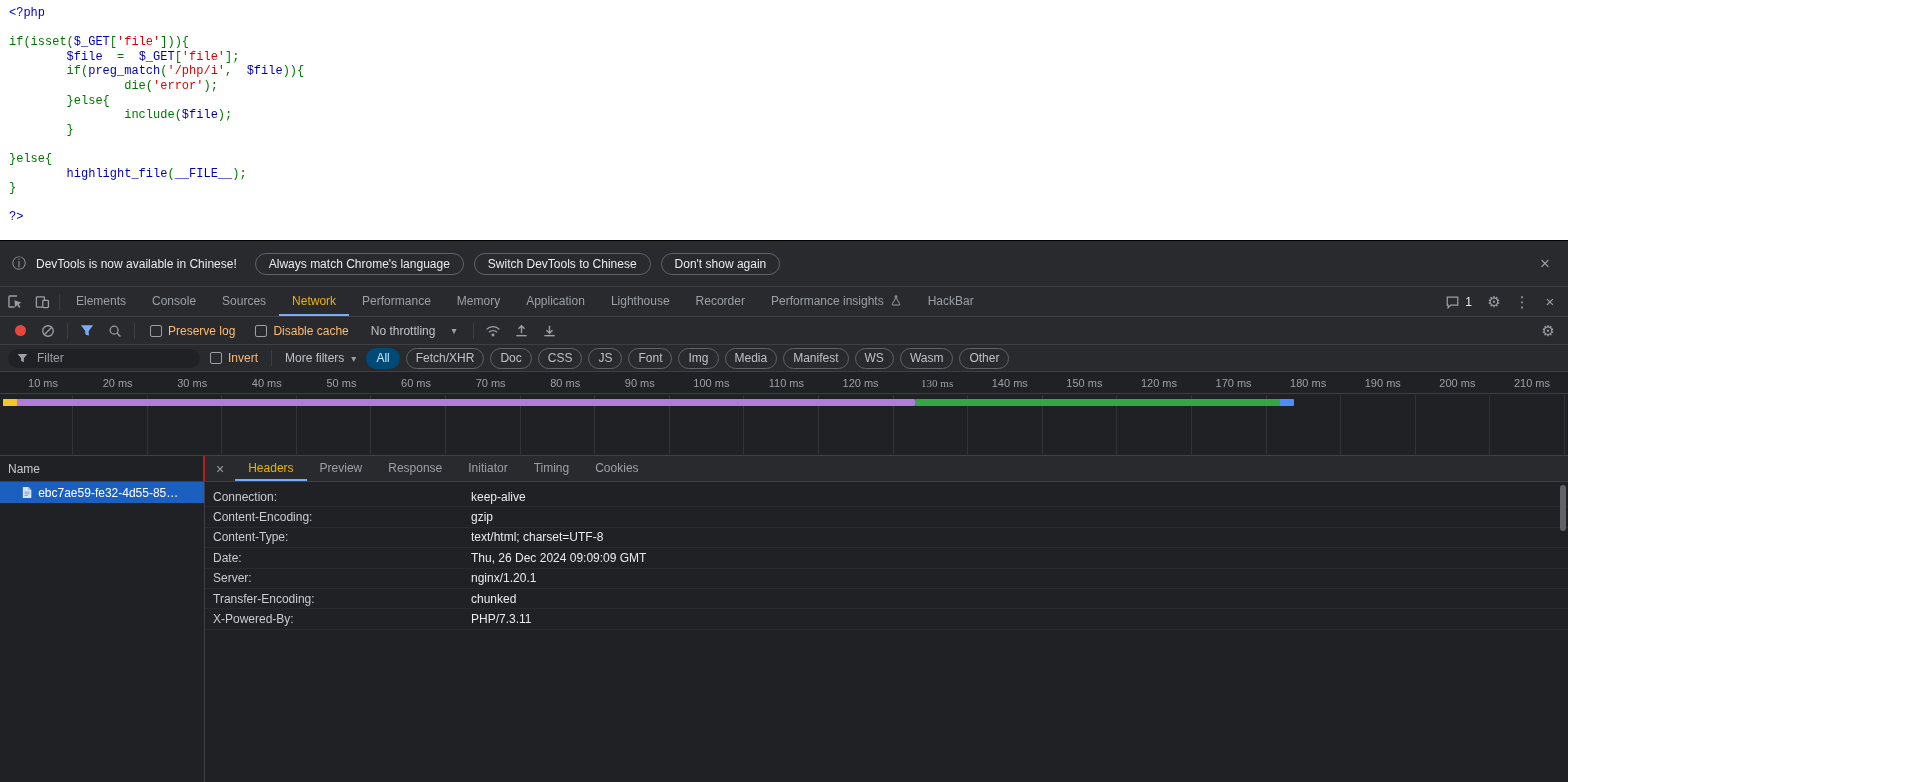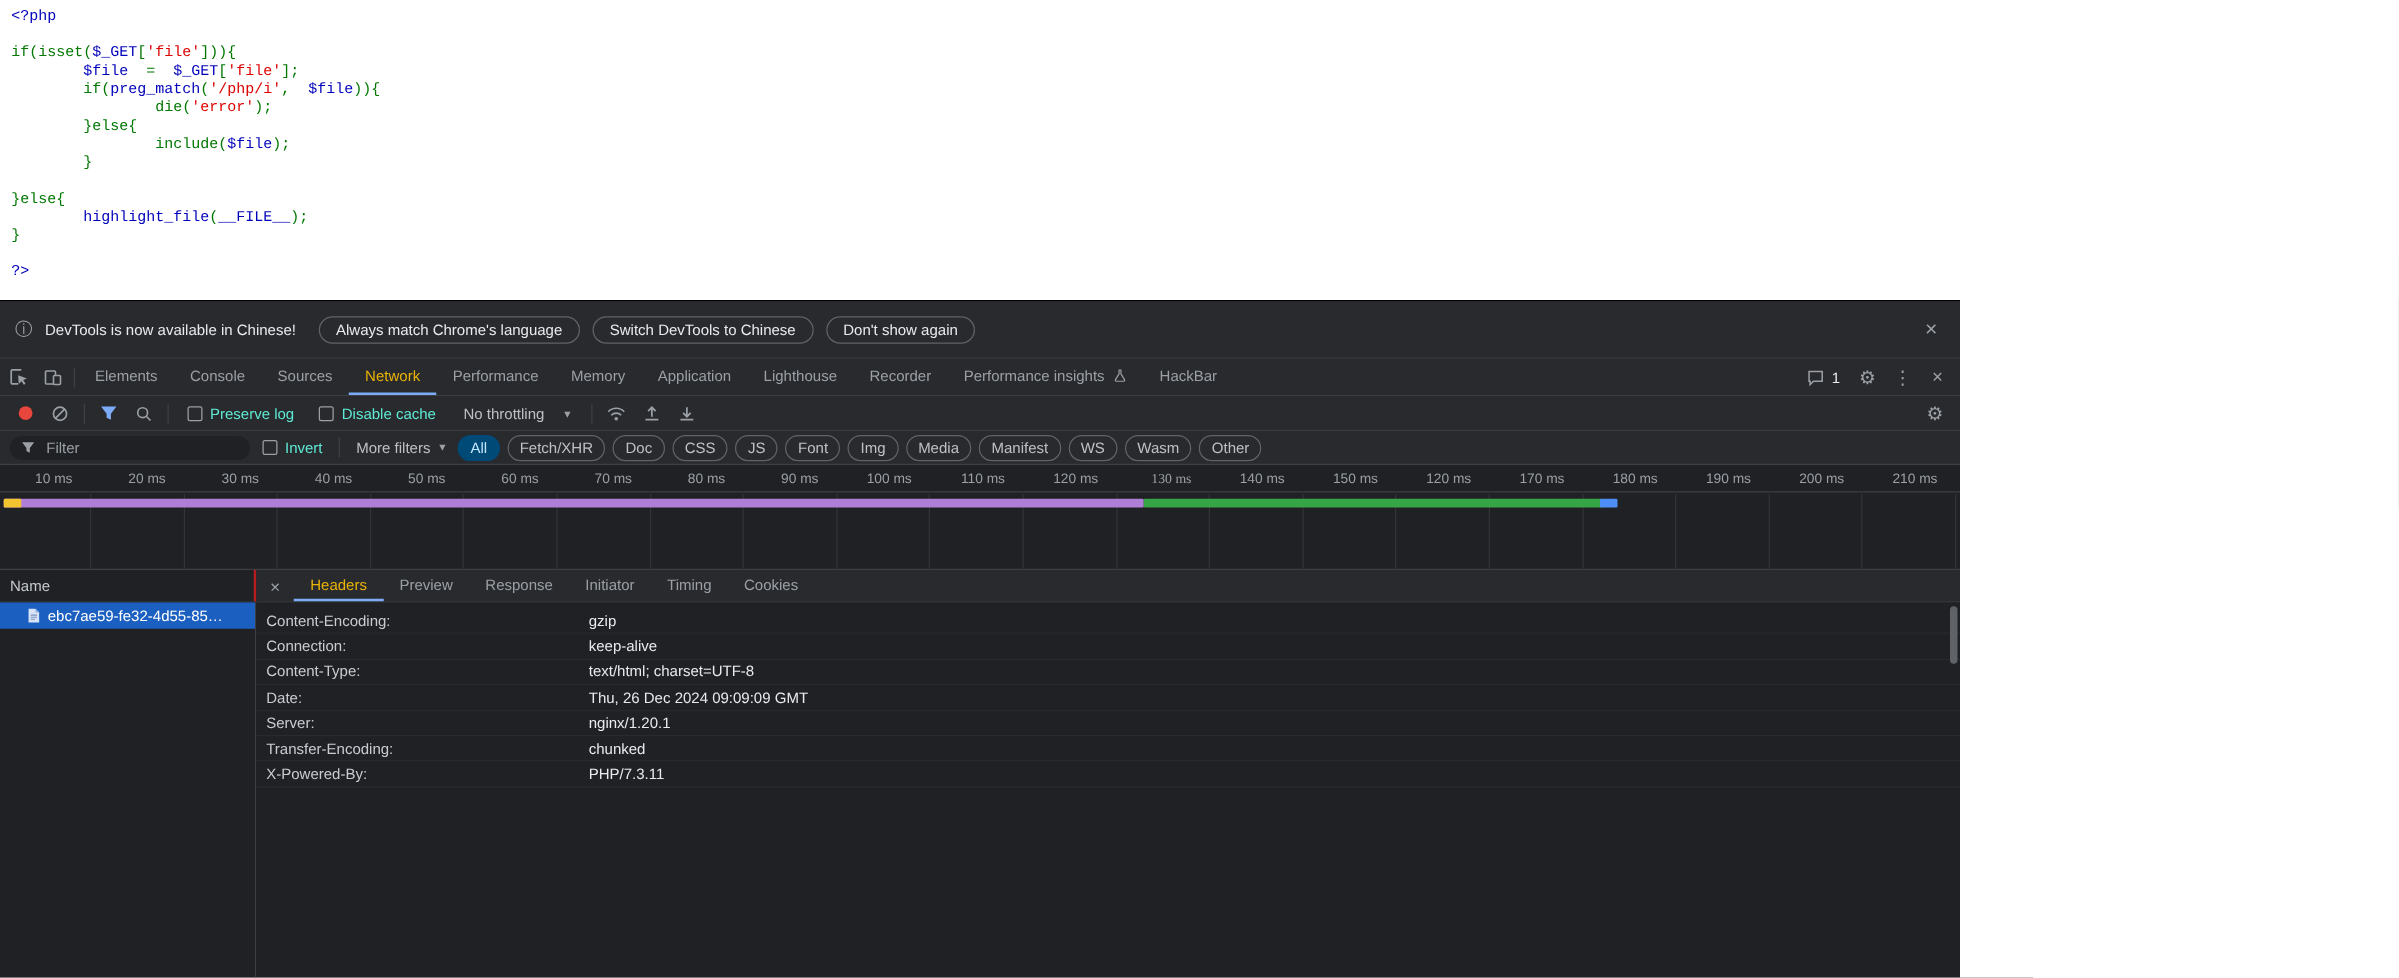--- a/index.html
+++ b/index.html
@@ -29,21 +29,21 @@
   .icon-btn{display:flex;align-items:center;justify-content:center;width:28px;color:#9aa0a6;font-size:15px;flex:none}
   .tabs{display:flex;align-items:stretch;height:100%}
   .tab{display:flex;align-items:center;gap:6px;padding:0 13px;color:#9aa0a6;border-bottom:2px solid transparent;white-space:nowrap}
   .tab.active{color:#eab308;border-bottom-color:#7cacf8}
   .toolbar-right{margin-left:auto;display:flex;align-items:center;padding-right:4px}
   .console-badge{display:flex;align-items:center;gap:5px;color:#e8eaed;padding:0 8px}
 
   .net-toolbar{height:28px;background:#292a2d;border-bottom:1px solid #3c4043;display:flex;align-items:center;padding:0 8px;gap:4px;flex:none}
   .ntb-icon{display:flex;align-items:center;justify-content:center;width:24px;height:24px;flex:none;color:#9aa0a6}
   .record-dot{width:11px;height:11px;border-radius:50%;background:#e8453c}
-  .chk{display:flex;align-items:center;gap:6px;color:#5eead4;margin:0 8px;white-space:nowrap}
+  .chk{display:flex;align-items:center;gap:6px;color:#fdba74;margin:0 8px;white-space:nowrap}
   .chk .box{width:12px;height:12px;border:1.5px solid #9aa0a6;border-radius:2px;flex:none}
   .throttle{display:flex;align-items:center;gap:16px;color:#bdc1c6;margin:0 10px;white-space:nowrap}
   .caret{color:#9aa0a6;font-size:10px}
 
   .filter-row{height:27px;background:#292a2d;border-bottom:1px solid #3c4043;display:flex;align-items:center;padding:0 8px;gap:10px;flex:none}
   .filter-input{display:flex;align-items:center;gap:9px;width:192px;height:19px;background:#202124;border-radius:10px;padding:0 9px;color:#9aa0a6;flex:none}
   .more{display:flex;align-items:center;gap:7px;color:#bdc1c6;white-space:nowrap}
   .pills{display:flex;gap:6px;align-items:center}
   .pill{border:1px solid #5f6368;border-radius:11px;padding:2.5px 9px;color:#bdc1c6;font-size:12px;white-space:nowrap}
   .pill.active{background:#004a77;color:#c2e7ff;border-color:transparent}
@@ -336,28 +336,28 @@
             <path d="M1 .5h6.5L11 4v9.5H1z" fill="#d7e3f8"></path>
             <path d="M7.5 .5L11 4H7.5z" fill="#9ab4dd"></path>
             <path d="M3 6.5h6M3 8.5h6M3 10.5h4" stroke="#7d97bb" stroke-width="1"></path>
           </svg>
           <span class="req-name">ebc7ae59-fe32-4d55-8583-...</span>
         </div>
       </div>
     <div class="headers-pane">
       <div>
           <div class="hdr-row">
+            <span class="hdr-key">Connection:</span>
+            <span class="hdr-val">keep-alive</span>
+          </div>
+          <div class="hdr-row">
             <span class="hdr-key">Content-Encoding:</span>
             <span class="hdr-val">gzip</span>
           </div>
           <div class="hdr-row">
-            <span class="hdr-key">Connection:</span>
-            <span class="hdr-val">keep-alive</span>
-          </div>
-          <div class="hdr-row">
             <span class="hdr-key">Content-Type:</span>
             <span class="hdr-val">text/html; charset=UTF-8</span>
           </div>
           <div class="hdr-row">
             <span class="hdr-key">Date:</span>
             <span class="hdr-val">Thu, 26 Dec 2024 09:09:09 GMT</span>
           </div>
           <div class="hdr-row">
             <span class="hdr-key">Server:</span>
             <span class="hdr-val">nginx/1.20.1</span>

